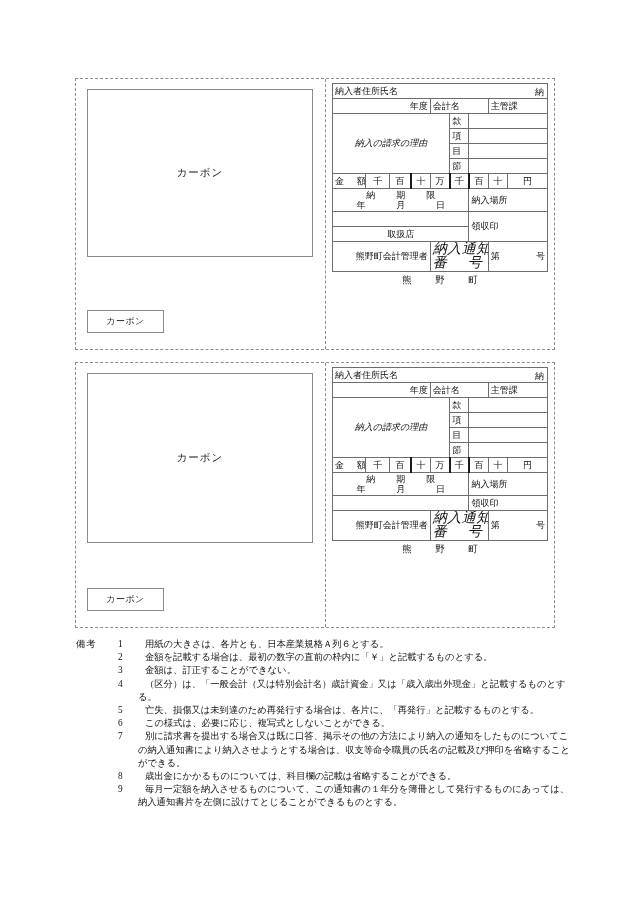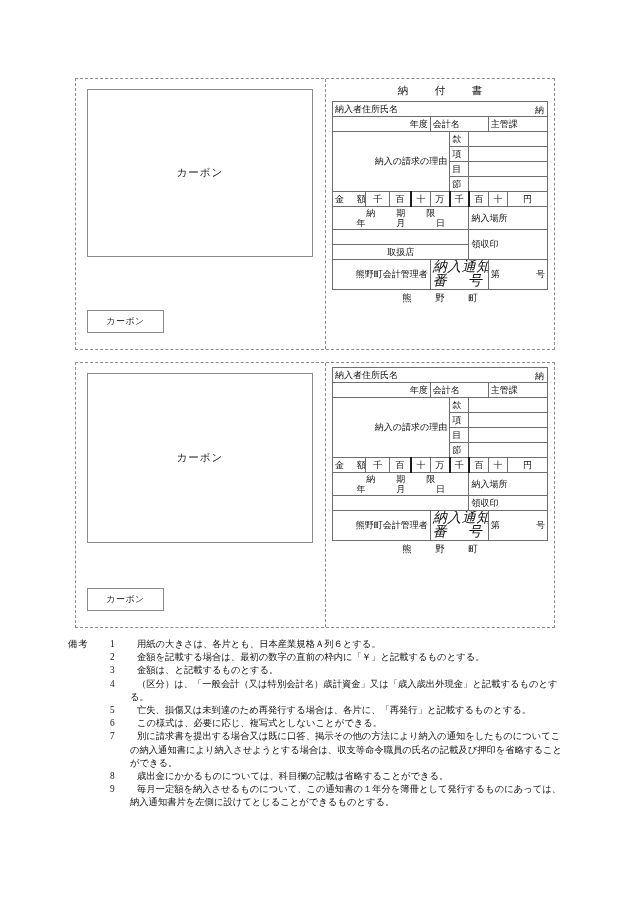--- a/index.html
+++ b/index.html
@@ -127,21 +127,22 @@
     position: absolute;
     right: 3px;
     bottom: 1px;
     font-size: 9px;
   }
 
   
   td.reason-cell {
     vertical-align: top;
     padding-top: 1px;
-    text-align: right;
+    text-align: center;
+    font-style: italic;
   }
 
   
   td.amount-label {
     letter-spacing: 2px;
     text-align: center;
     height: 20px;
     margin-top: 40px;
   }
   td.amount-unit {
@@ -200,21 +201,21 @@
     font-size: 9.5px;
     letter-spacing: 7px;
     text-indent: 7px;
     padding-top: 2px;
     color: #111;
   }
 
   
   .remarks {
     position: absolute;
-    left: 68px;
+    left: 76px;
     top: 638px;
     width: 500px;
     font-size: 9.3px;
     line-height: 1.42;
     color: #111;
   }
   .remarks-row {
     display: flex;
     align-items: flex-start;
   }
@@ -245,21 +246,20 @@
 <div class="page">
 
   <div class="slip" id="slip-1">
 
     <div class="carbon-panel">
       <div class="carbon-big">カーボン</div>
       <div class="carbon-small">カーボン</div>
     </div>
 
     <div class="form-panel">
-      <div class="form-title">納　付　書</div>
 
       <table class="slip-table">
         <colgroup>
           <col style="width:15.5%">
             <col style="width:11%">
             <col style="width:10%">
           <col style="width:9%">
             <col style="width:9%">
             <col style="width:9%">
           <col style="width:9%">
@@ -474,21 +474,21 @@
           <div class="remark-item">
             <div class="remark-num">1</div>
             <div class="remark-text">用紙の大きさは、各片とも、日本産業規格Ａ列６とする。</div>
           </div>
           <div class="remark-item">
             <div class="remark-num">2</div>
             <div class="remark-text">金額を記載する場合は、最初の数字の直前の枠内に「￥」と記載するものとする。</div>
           </div>
           <div class="remark-item">
             <div class="remark-num">3</div>
-            <div class="remark-text">金額は、と記載するものとする。</div>
+            <div class="remark-text">金額は、訂正することができない。</div>
           </div>
           <div class="remark-item">
             <div class="remark-num">4</div>
             <div class="remark-text">（区分）は、「一般会計（又は特別会計名）歳計資金」又は「歳入歳出外現金」と記載するものとする。</div>
           </div>
           <div class="remark-item">
             <div class="remark-num">5</div>
             <div class="remark-text">亡失、損傷又は未到達のため再発行する場合は、各片に、「再発行」と記載するものとする。</div>
           </div>
           <div class="remark-item">

